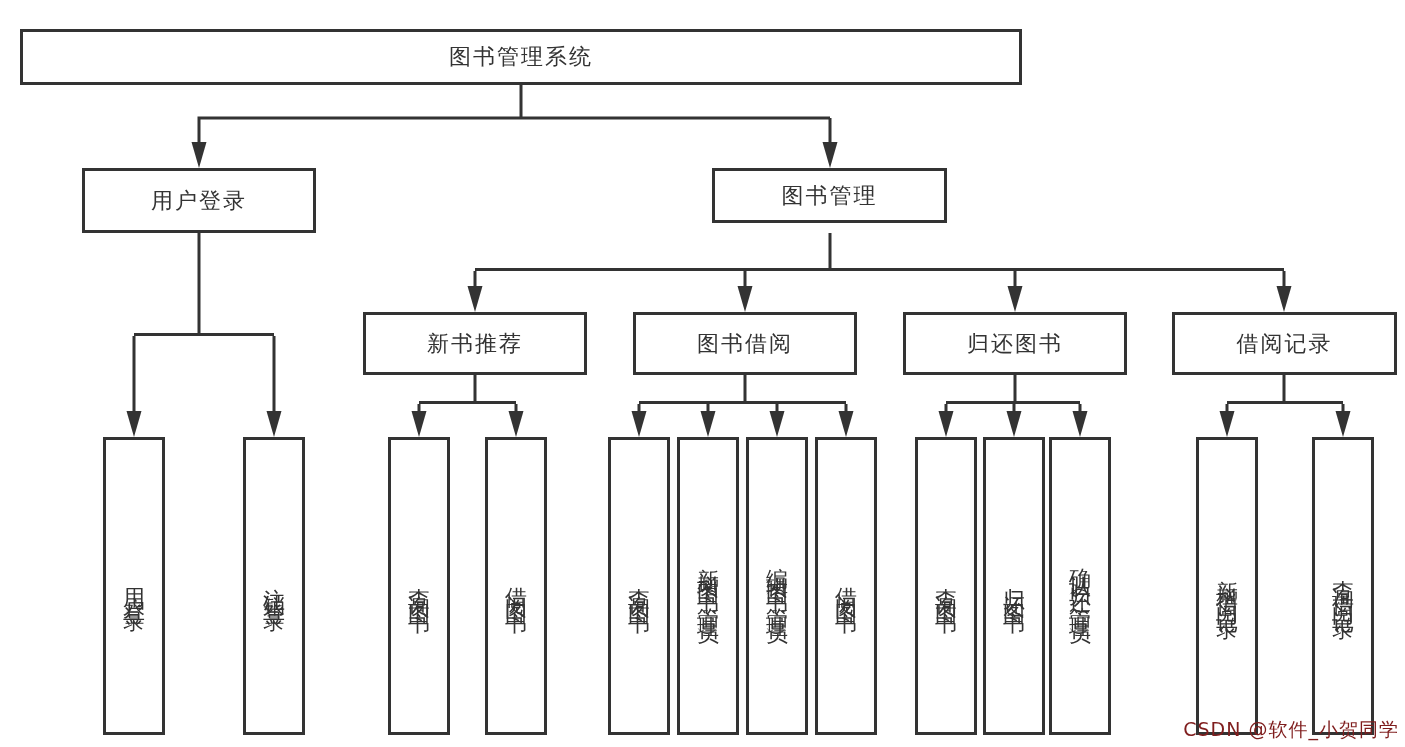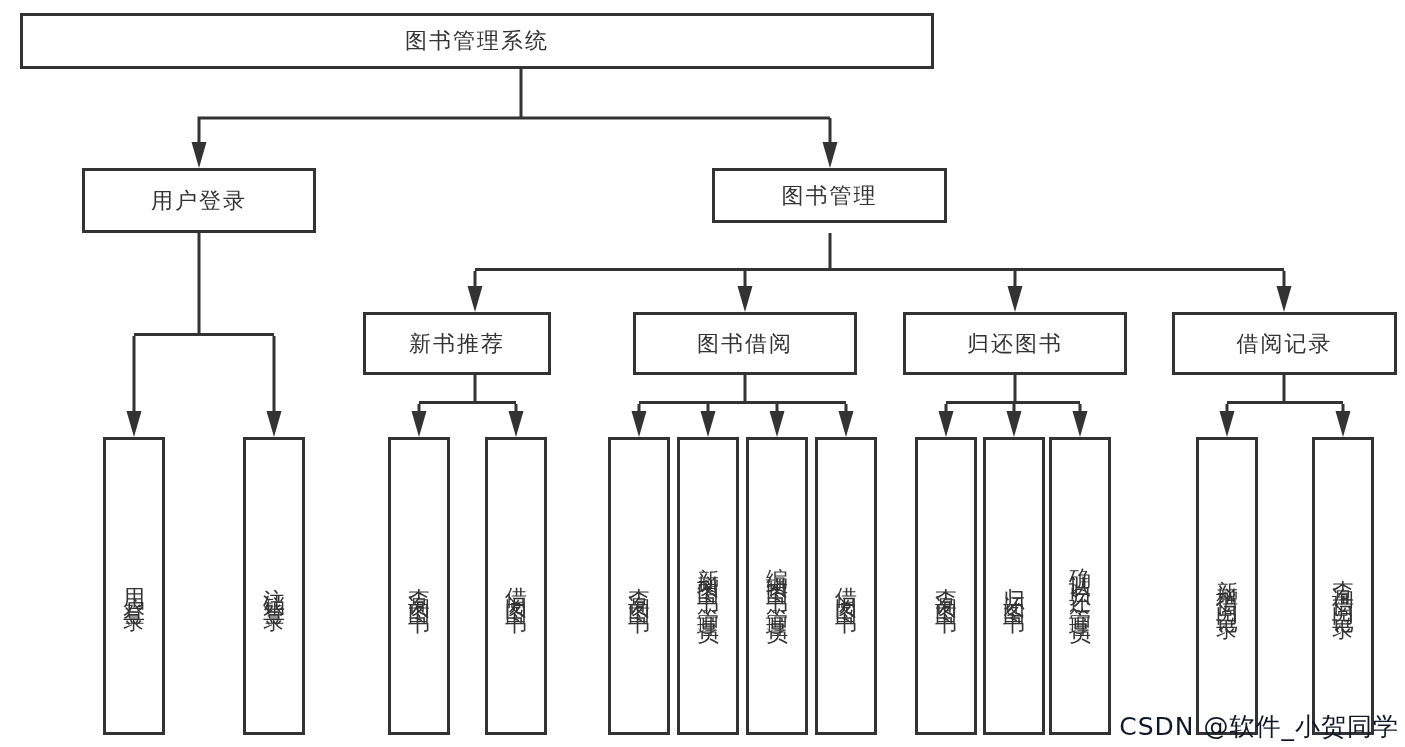--- a/index.html
+++ b/index.html
@@ -47,22 +47,22 @@
     writing-mode: vertical-rl;
     text-orientation: mixed;
     letter-spacing: 8px;
     line-height: 1;
     white-space: nowrap;
   }
   .watermark {
     position: absolute;
     right: 6px;
     bottom: 4px;
-    font-size: 25px;
-    color: #0f172a;
+    font-size: 19px;
+    color: #7f1d1d;
     letter-spacing: 1px;
     white-space: nowrap;
   }
   .stroke {
     stroke: #333333;
     stroke-width: 3;
     fill: none;
   }
   .arrow {
     fill: #333333;
@@ -103,26 +103,26 @@
     <path class="stroke" d="M1015,375 V404 M946,402.5 H1080 M946,404 V416 M1014,404 V416 M1080,404 V416"></path>
     <polygon class="arrow" points="938.5,411 953.5,411 946,437"></polygon>
     <polygon class="arrow" points="1006.5,411 1021.5,411 1014,437"></polygon>
     <polygon class="arrow" points="1072.5,411 1087.5,411 1080,437"></polygon>
 
     <path class="stroke" d="M1284,375 V404 M1227,402.5 H1343 M1227,404 V416 M1343,404 V416"></path>
     <polygon class="arrow" points="1219.5,411 1234.5,411 1227,437"></polygon>
     <polygon class="arrow" points="1335.5,411 1350.5,411 1343,437"></polygon>
   </svg>
 
-  <div class="node hnode" style="left:20px; top:13px; width:914px; height:56px;">图书管理系统</div>
+  <div class="node hnode" style="left:20px; top:29px; width:1002px; height:56px;">图书管理系统</div>
 
   <div class="node hnode" style="left:82px; top:168px; width:234px; height:65px;">用户登录</div>
   <div class="node hnode" style="left:712px; top:168px; width:235px; height:55px;">图书管理</div>
 
-  <div class="node hnode" style="left:363px; top:312px; width:188px; height:63px;">新书推荐</div>
+  <div class="node hnode" style="left:363px; top:312px; width:224px; height:63px;">新书推荐</div>
   <div class="node hnode" style="left:633px; top:312px; width:224px; height:63px;">图书借阅</div>
   <div class="node hnode" style="left:903px; top:312px; width:224px; height:63px;">归还图书</div>
   <div class="node hnode" style="left:1172px; top:312px; width:225px; height:63px;">借阅记录</div>
 
   <div class="node leaf" style="left:103px;">
     <span>用户登录</span>
   </div>
   <div class="node leaf" style="left:243px;">
     <span>注销登录</span>
   </div>

